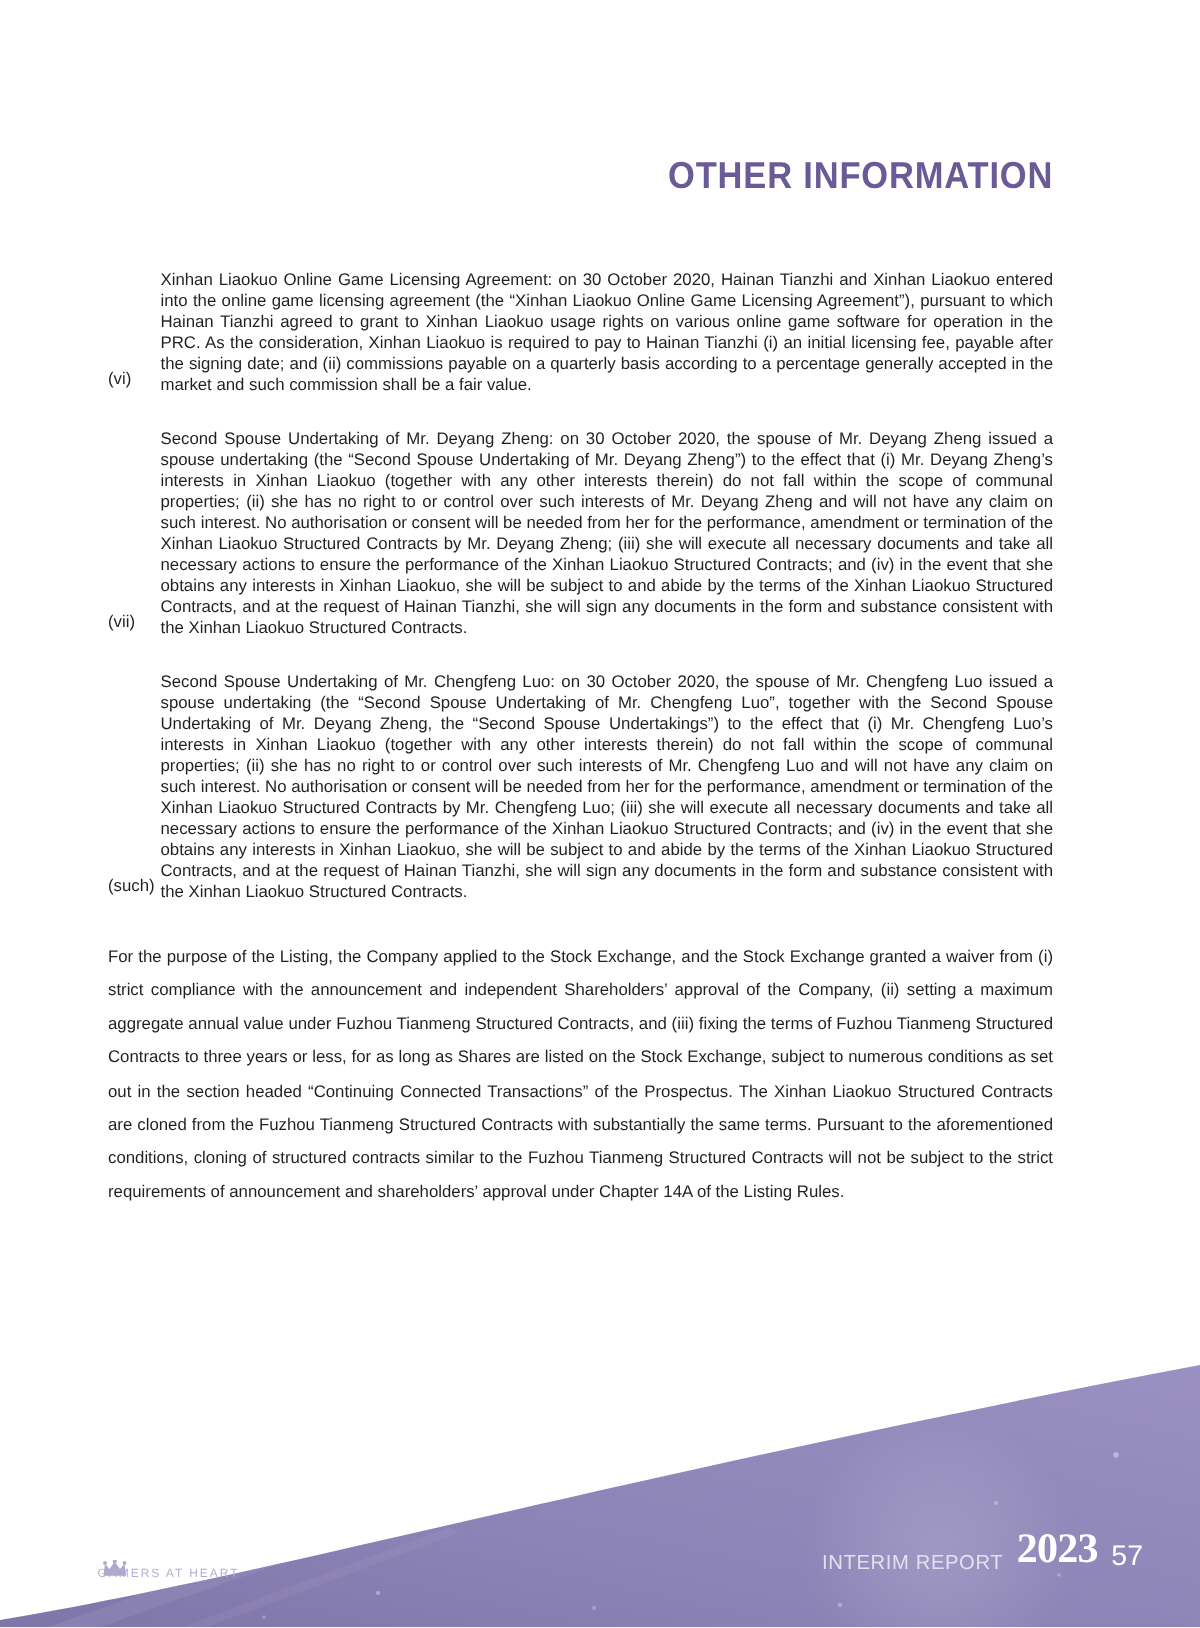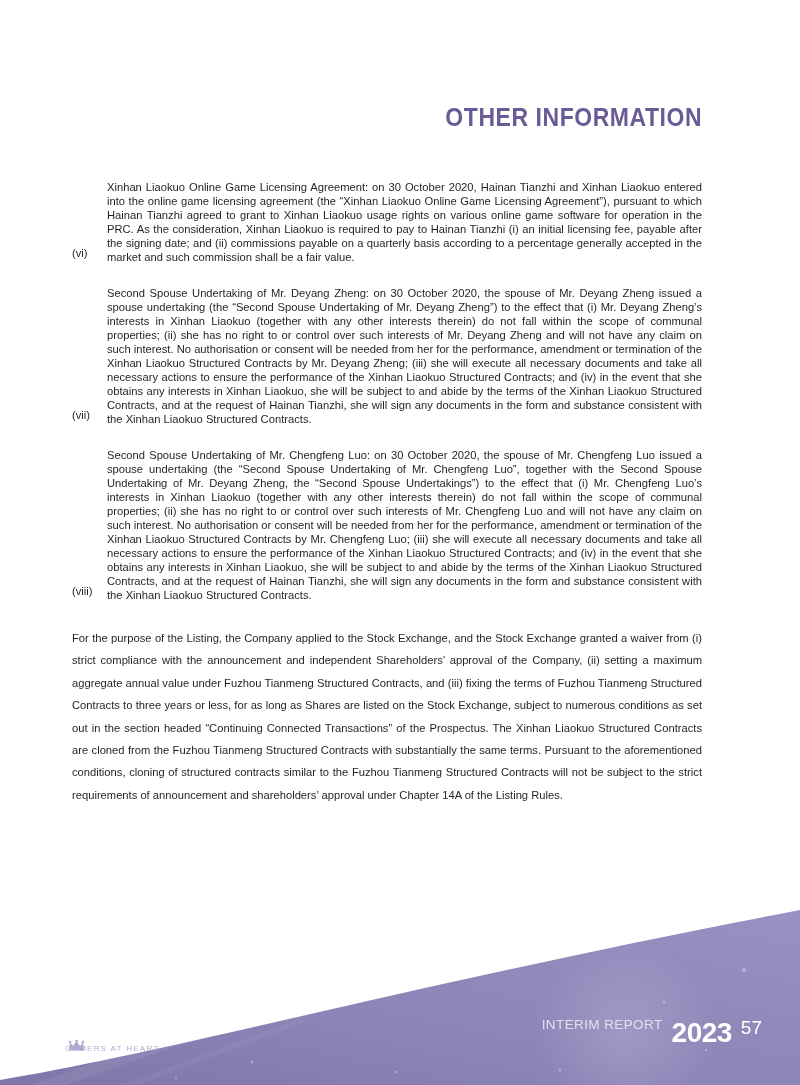--- a/index.html
+++ b/index.html
@@ -139,33 +139,33 @@
     padding-left: 3px;
     margin-top: 2px;
   }
 
   
   .footer-text {
     position: absolute;
     right: 38px;
     bottom: 36px;
     display: flex;
-    align-items: flex-start;
+    align-items: flex-end;
     gap: 9px;
     white-space: nowrap;
   }
   .footer-text .interim {
     font-family: "Liberation Sans Narrow", "Liberation Sans", sans-serif;
     font-size: 13.5px;
     letter-spacing: 0.4px;
     color: #e3e0ee;
     font-weight: normal;
   }
   .footer-text .year {
-    font-family: Liberation Sans, sans-serif;
+    font-family: Liberation Serif, serif;
     font-weight: bold;
     font-size: 28px;
     letter-spacing: -0.5px;
     color: #ffffff;
   }
   .footer-text .pageno {
     font-family: "Liberation Sans", sans-serif;
     font-size: 19px;
     color: #ffffff;
     letter-spacing: 0px;
@@ -186,21 +186,21 @@
       <div class="marker">(vi)</div>
       <div class="body">Xinhan Liaokuo Online Game Licensing Agreement: on 30 October 2020, Hainan Tianzhi and Xinhan Liaokuo entered into the online game licensing agreement (the “Xinhan Liaokuo Online Game Licensing Agreement”), pursuant to which Hainan Tianzhi agreed to grant to Xinhan Liaokuo usage rights on various online game software for operation in the PRC. As the consideration, Xinhan Liaokuo is required to pay to Hainan Tianzhi (i) an initial licensing fee, payable after the signing date; and (ii) commissions payable on a quarterly basis according to a percentage generally accepted in the market and such commission shall be a fair value.</div>
     </div>
 
     <div class="list-item">
       <div class="marker">(vii)</div>
       <div class="body">Second Spouse Undertaking of Mr. Deyang Zheng: on 30 October 2020, the spouse of Mr. Deyang Zheng issued a spouse undertaking (the “Second Spouse Undertaking of Mr. Deyang Zheng”) to the effect that (i) Mr. Deyang Zheng’s interests in Xinhan Liaokuo (together with any other interests therein) do not fall within the scope of communal properties; (ii) she has no right to or control over such interests of Mr. Deyang Zheng and will not have any claim on such interest. No authorisation or consent will be needed from her for the performance, amendment or termination of the Xinhan Liaokuo Structured Contracts by Mr. Deyang Zheng; (iii) she will execute all necessary documents and take all necessary actions to ensure the performance of the Xinhan Liaokuo Structured Contracts; and (iv) in the event that she obtains any interests in Xinhan Liaokuo, she will be subject to and abide by the terms of the Xinhan Liaokuo Structured Contracts, and at the request of Hainan Tianzhi, she will sign any documents in the form and substance consistent with the Xinhan Liaokuo Structured Contracts.</div>
     </div>
 
     <div class="list-item">
-      <div class="marker">(viii)</div>
+      <div class="marker">(such)</div>
       <div class="body">Second Spouse Undertaking of Mr. Chengfeng Luo: on 30 October 2020, the spouse of Mr. Chengfeng Luo issued a spouse undertaking (the “Second Spouse Undertaking of Mr. Chengfeng Luo”, together with the Second Spouse Undertaking of Mr. Deyang Zheng, the “Second Spouse Undertakings”) to the effect that (i) Mr. Chengfeng Luo’s interests in Xinhan Liaokuo (together with any other interests therein) do not fall within the scope of communal properties; (ii) she has no right to or control over such interests of Mr. Chengfeng Luo and will not have any claim on such interest. No authorisation or consent will be needed from her for the performance, amendment or termination of the Xinhan Liaokuo Structured Contracts by Mr. Chengfeng Luo; (iii) she will execute all necessary documents and take all necessary actions to ensure the performance of the Xinhan Liaokuo Structured Contracts; and (iv) in the event that she obtains any interests in Xinhan Liaokuo, she will be subject to and abide by the terms of the Xinhan Liaokuo Structured Contracts, and at the request of Hainan Tianzhi, she will sign any documents in the form and substance consistent with the Xinhan Liaokuo Structured Contracts.</div>
     </div>
 
     <div class="plain-para">For the purpose of the Listing, the Company applied to the Stock Exchange, and the Stock Exchange granted a waiver from (i) strict compliance with the announcement and independent Shareholders’ approval of the Company, (ii) setting a maximum aggregate annual value under Fuzhou Tianmeng Structured Contracts, and (iii) fixing the terms of Fuzhou Tianmeng Structured Contracts to three years or less, for as long as Shares are listed on the Stock Exchange, subject to numerous conditions as set out in the section headed “Continuing Connected Transactions” of the Prospectus. The Xinhan Liaokuo Structured Contracts are cloned from the Fuzhou Tianmeng Structured Contracts with substantially the same terms. Pursuant to the aforementioned conditions, cloning of structured contracts similar to the Fuzhou Tianmeng Structured Contracts will not be subject to the strict requirements of announcement and shareholders’ approval under Chapter 14A of the Listing Rules.</div>
 
   </div>
 
   <div class="footer-art">
     <svg viewBox="0 0 800 175" preserveAspectRatio="none" xmlns="http://www.w3.org/2000/svg">
       <defs>

